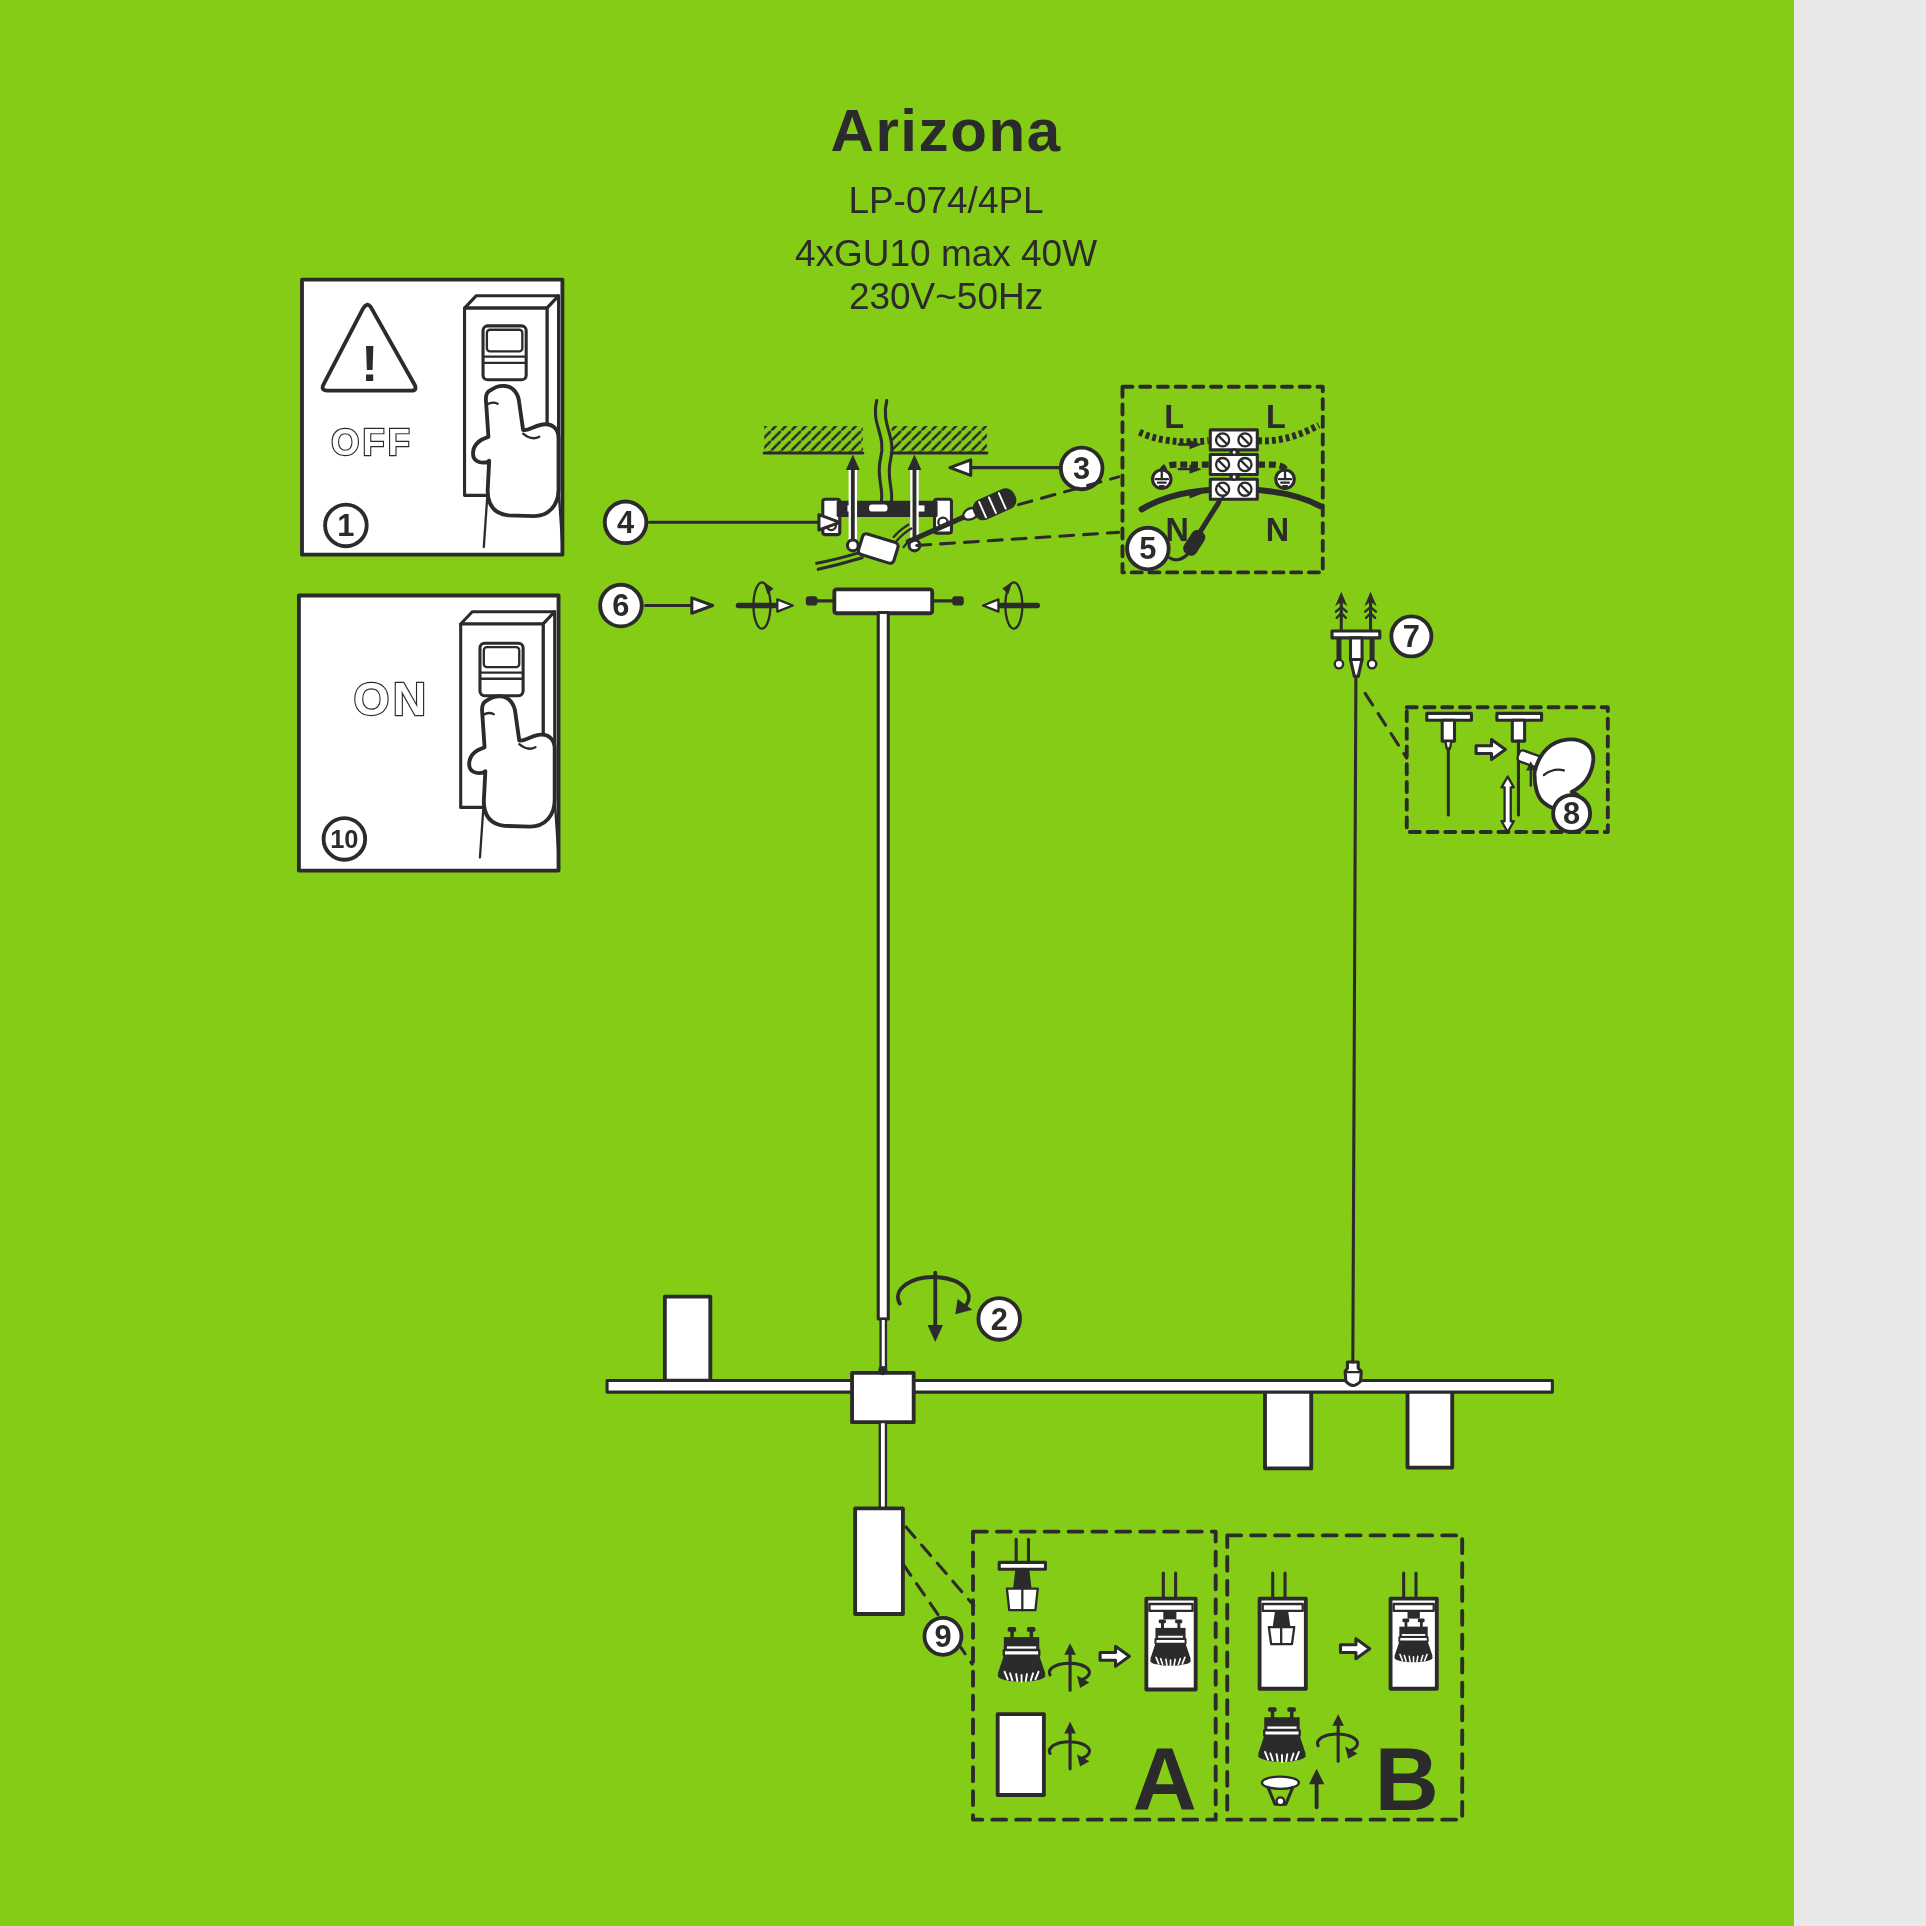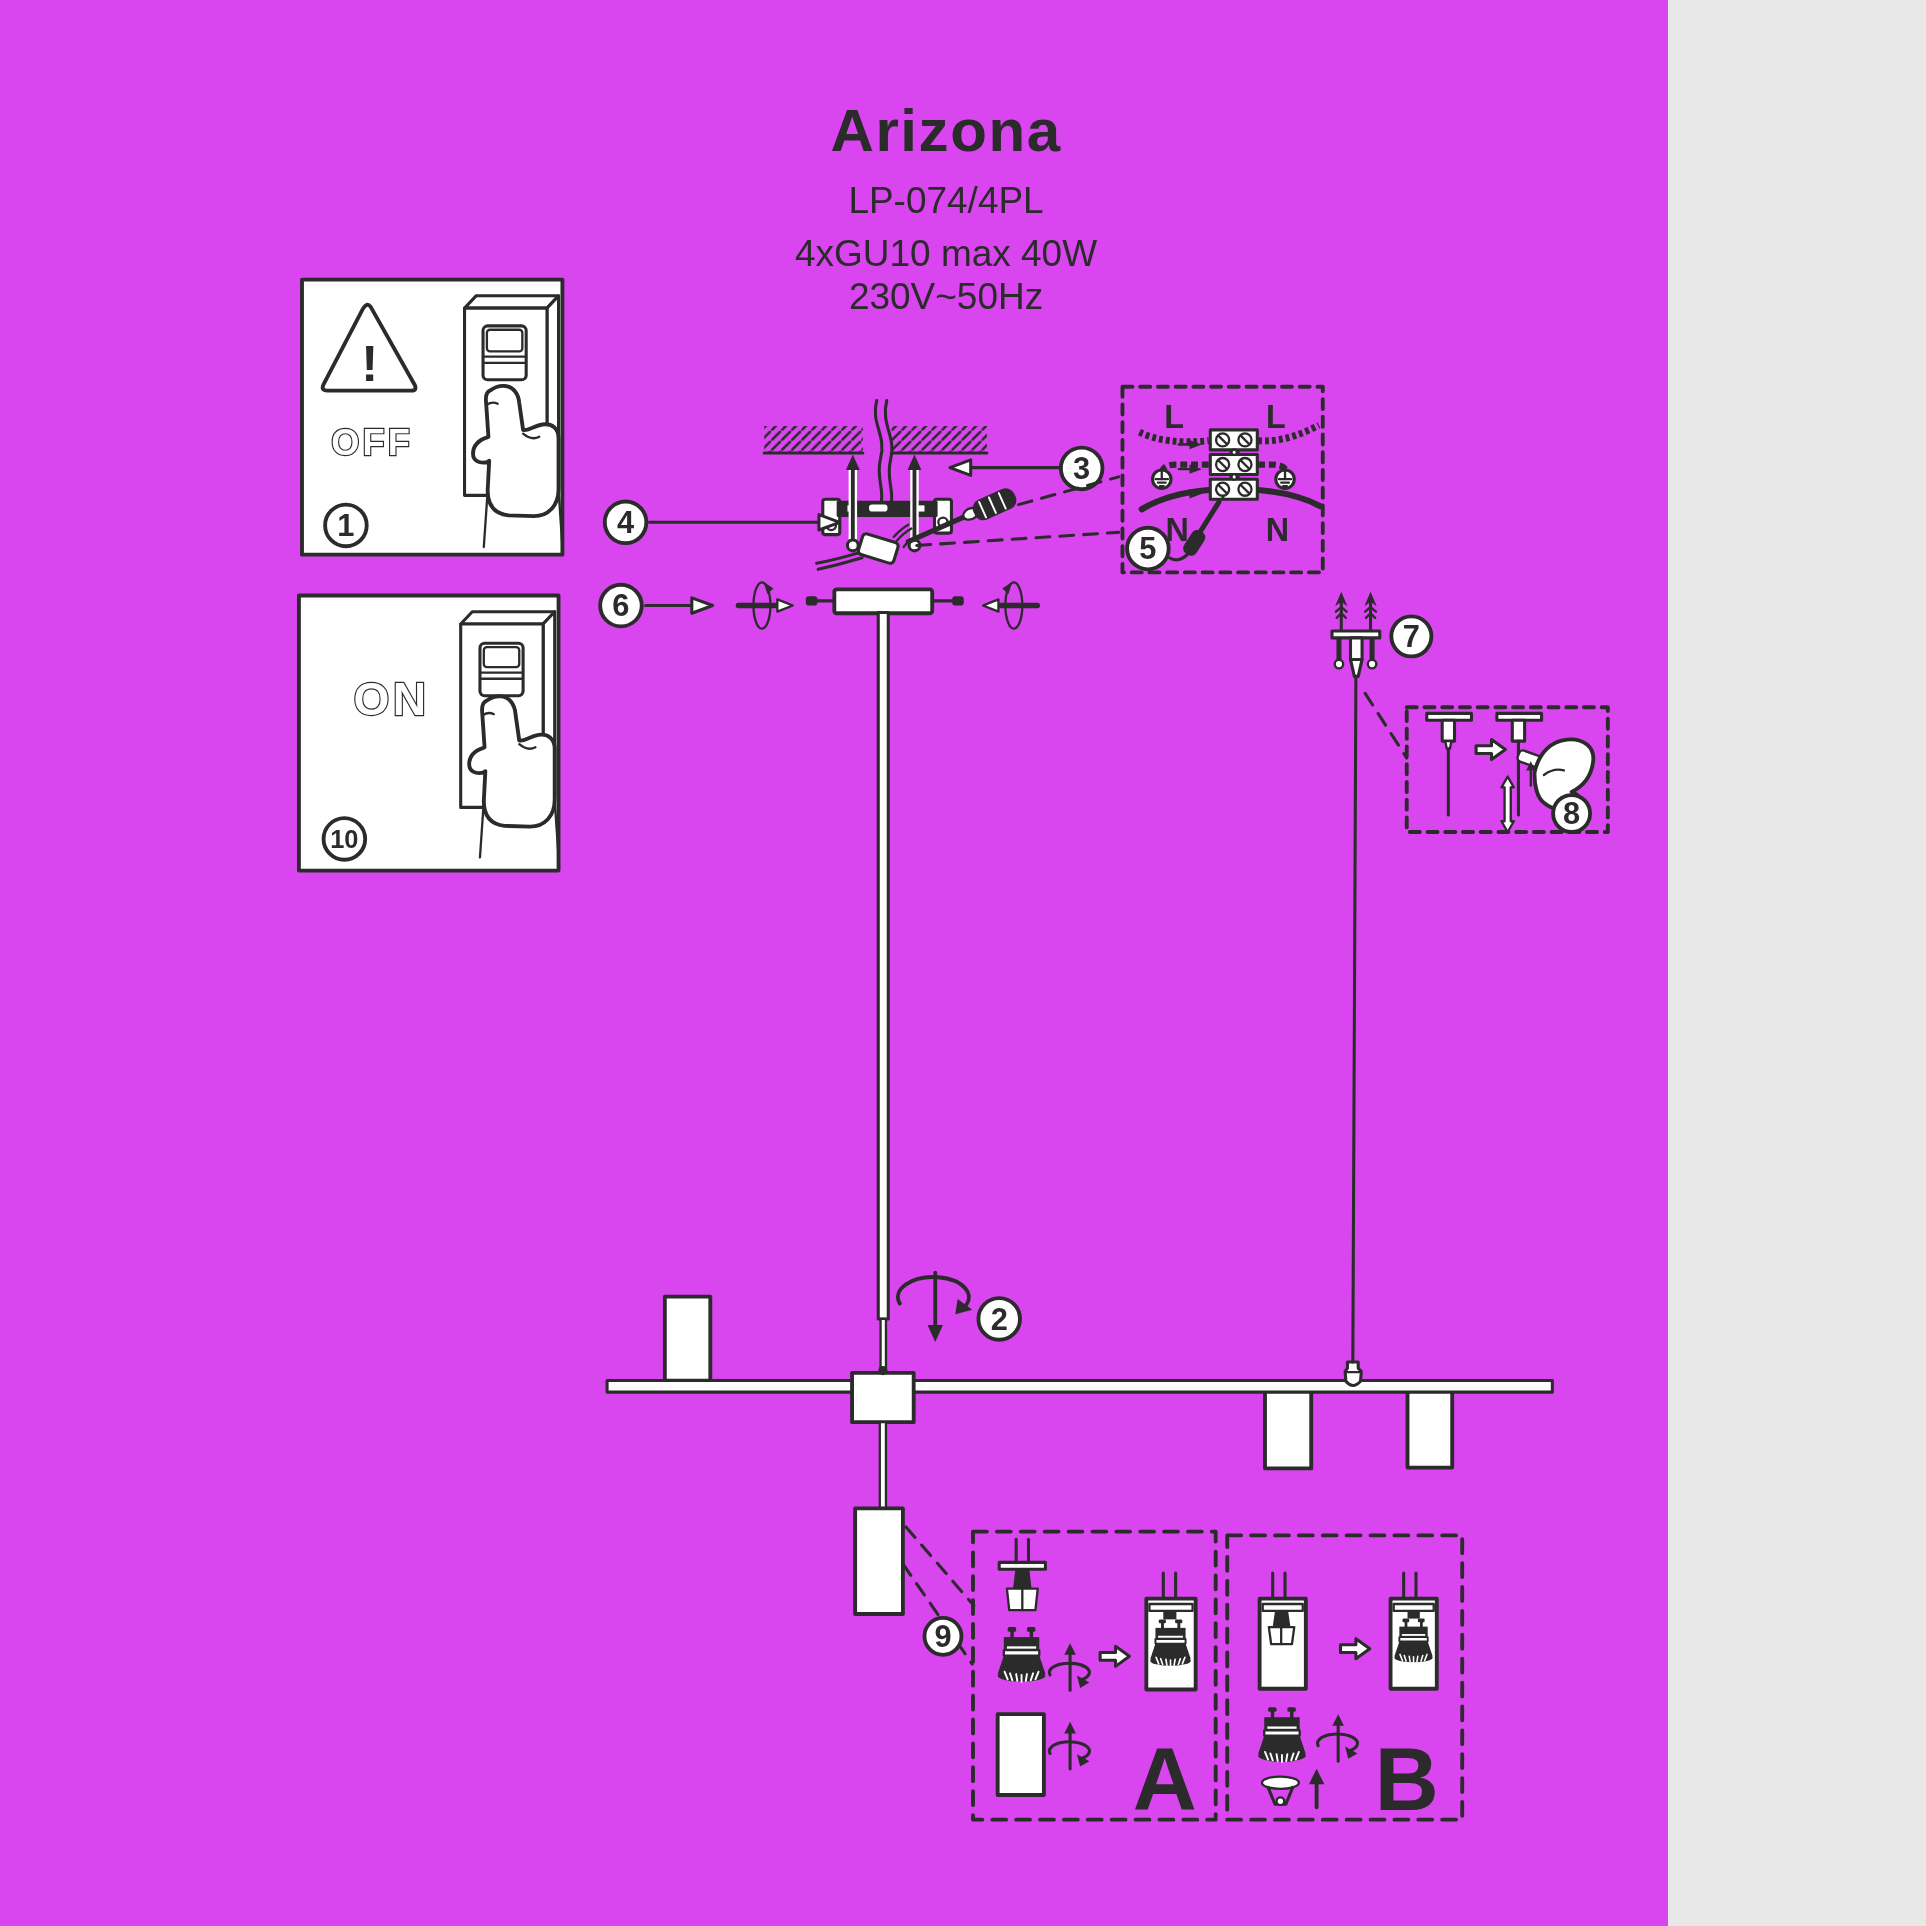--- a/index.html
+++ b/index.html
@@ -1,16 +1,16 @@
 <!DOCTYPE html>
 <html style="font-size:12.3px"><head>
 <meta charset="utf-8">
 <style>
   html,body{margin:0;padding:0;background:#e8e8e8;}
-  .page{position:relative;width:1668px;height:1926px;background:#d946ef;font-family:"Liberation Sans",sans-serif;}
+  .page{position:relative;width:1794px;height:1926px;background:#84cc16;font-family:"Liberation Sans",sans-serif;}
   svg{display:block}
   
   .ln{stroke:#2b2b2b;stroke-width:5;fill:none;stroke-linecap:round;stroke-linejoin:round}
   .ln6{stroke:#2b2b2b;stroke-width:6.5;fill:none;stroke-linecap:round;stroke-linejoin:round}
   .ln4{stroke:#2b2b2b;stroke-width:4;fill:none;stroke-linecap:round;stroke-linejoin:round}
   .ln3{stroke:#2b2b2b;stroke-width:3;fill:none;stroke-linecap:round;stroke-linejoin:round}
   .fw{fill:#ffffff;stroke:#2b2b2b;stroke-width:5;stroke-linejoin:round}
   .fw4{fill:#ffffff;stroke:#2b2b2b;stroke-width:4;stroke-linejoin:round}
   .fw3{fill:#ffffff;stroke:#2b2b2b;stroke-width:3;stroke-linejoin:round}
   .fd{fill:#2b2b2b;stroke:none}

